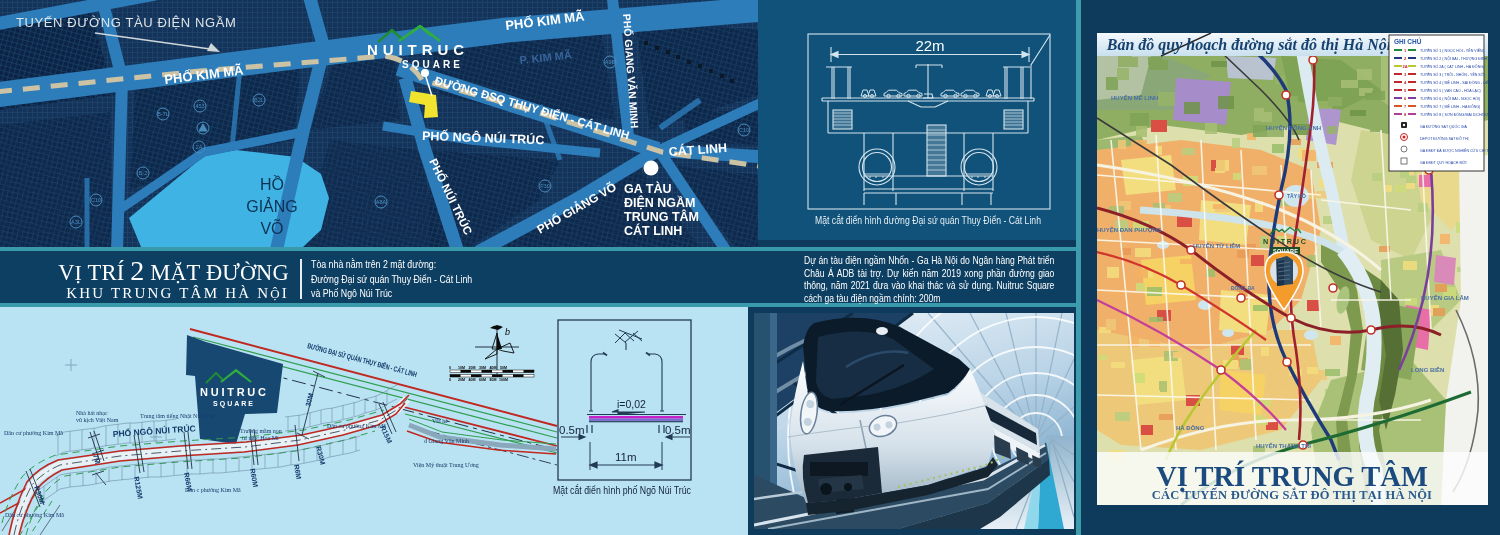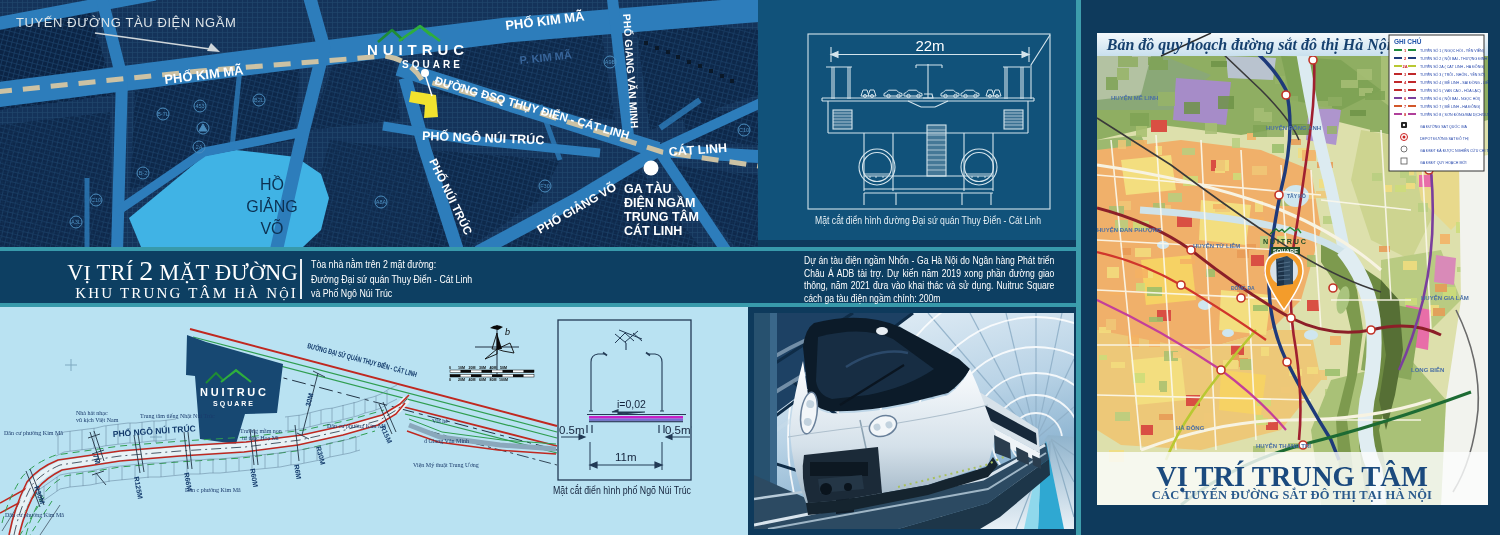--- a/index.html
+++ b/index.html
@@ -254,21 +254,21 @@
 <text x="172" y="51" font-size="15" fill="#ffffff" text-anchor="middle" font-family="Liberation Sans, sans-serif">22m</text>
 
 <text x="57" y="224" font-size="10.5" fill="#e3edf2" font-family="Liberation Sans, sans-serif" textLength="226" lengthAdjust="spacingAndGlyphs">Mặt cắt điển hình đường Đại sứ quán Thụy Điển - Cát Linh</text>
 </svg>
 </div>
 
 <div class="abs" style="left:1076px;top:0;width:5px;height:535px;background:#3d9dac;"></div>
 
 <div class="abs" id="strip" style="left:0;top:247px;width:1076px;height:60px;background:#0d3f62;border-top:4px solid #389aab;border-bottom:4px solid #389aab;box-sizing:border-box;">
 
-  <div class="abs" style="left:15px;top:8px;width:283px;text-align:right;font-family:'Liberation Serif',serif;color:#ffffff;">
+  <div class="abs" style="left:6px;top:8px;width:283px;text-align:right;font-family:'Liberation Serif',serif;color:#ffffff;">
     <div style="font-size:22.5px;letter-spacing:0.2px;line-height:24px;">V<span style="font-size:22px;">Ị</span> TRÍ <span style="font-size:28px;">2</span> M<span style="font-size:22px;">Ặ</span>T ĐƯ<span style="font-size:22px;">Ờ</span>NG</div>
     <div style="font-size:15px;letter-spacing:2.2px;line-height:17px;margin-left:8px;">KHU TRUNG TÂM HÀ N<span style="font-size:13px;">Ộ</span>I</div>
   </div>
 
   <div class="abs" style="left:300px;top:8px;width:1.5px;height:40px;background:#e8eef2;"></div>
 
   <div class="abs" style="left:311px;top:6px;font-size:11px;line-height:14.5px;color:#ffffff;transform:scaleX(0.8);transform-origin:0 0;white-space:nowrap;">
     Tòa nhà nằm trên 2 mặt đường:<br>Đường Đại sứ quán Thụy Điển - Cát Linh<br>và Phố Ngô Núi Trúc
   </div>
 

